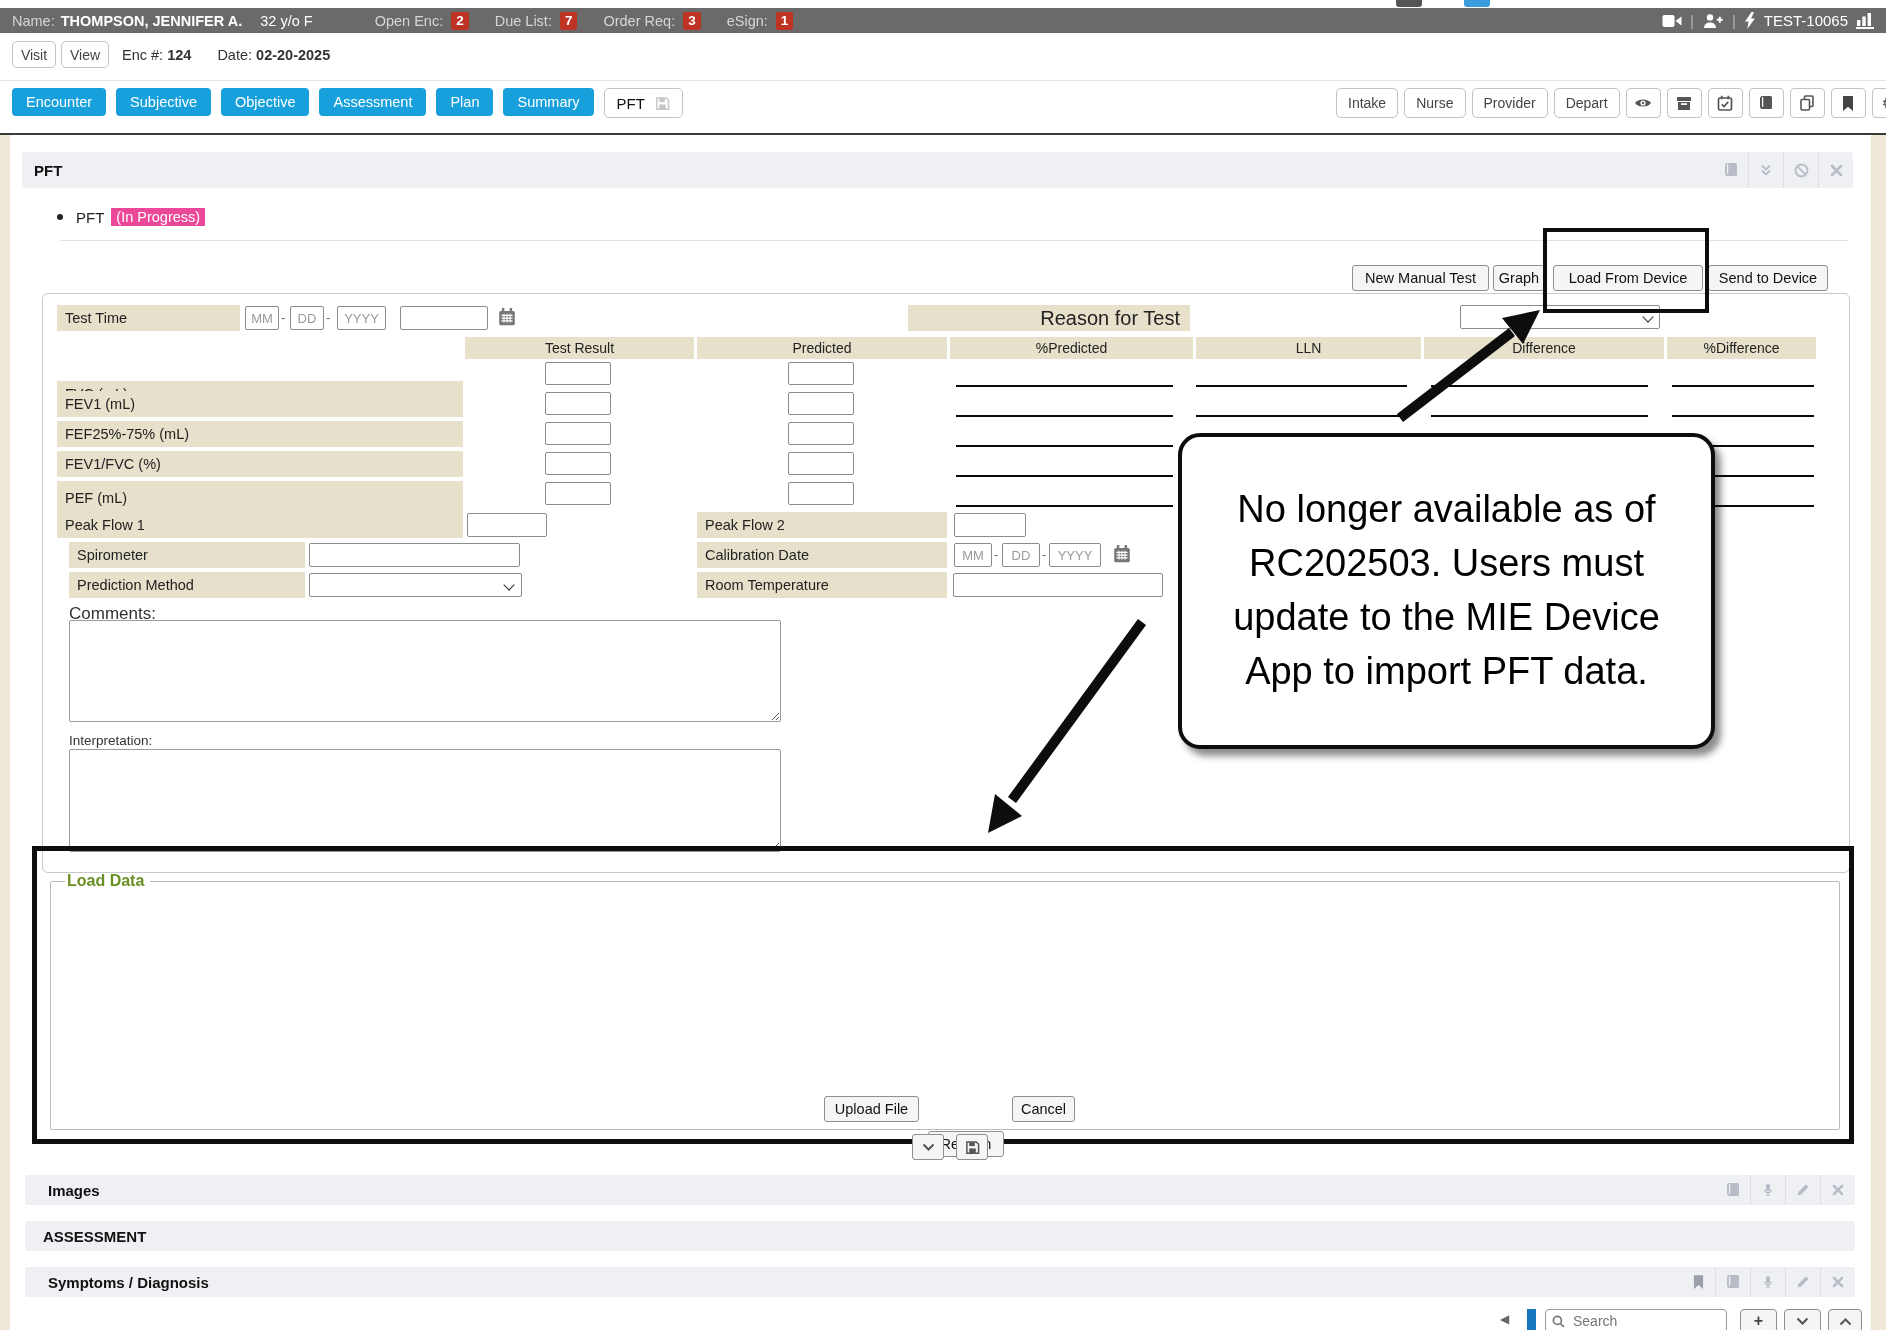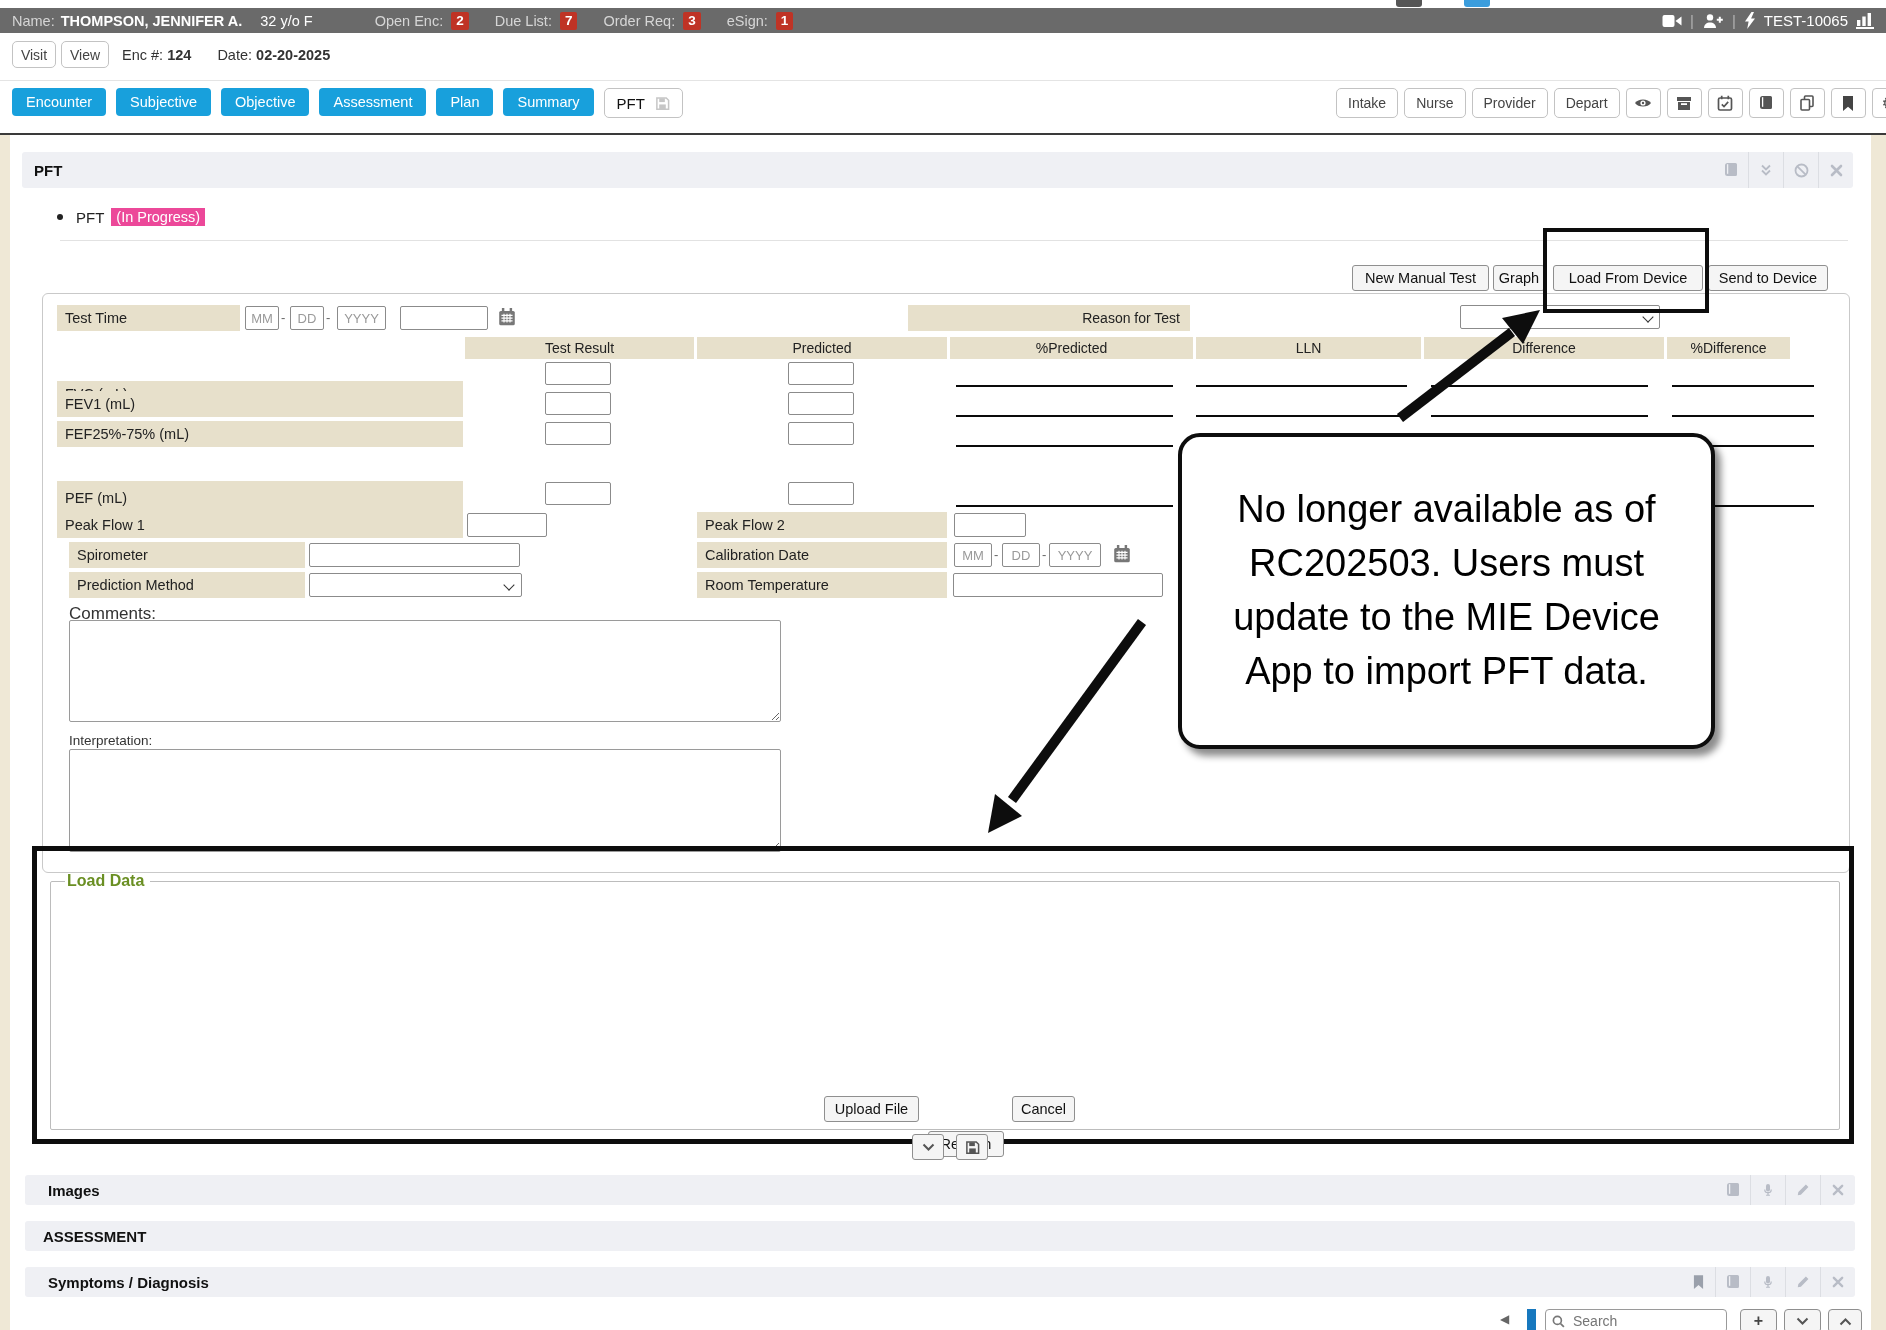--- a/index.html
+++ b/index.html
@@ -273,21 +273,21 @@
   <input class="a inp" style="left: 337px; top: 306px; width: 49px; height: 24px; text-align: center;" placeholder="YYYY">
   <input class="a inp" style="left: 400px; top: 306px; width: 88px; height: 24px;">
   <span class="a" style="left:497px;top:307px;color:#777;">
     <svg width="20" height="20" viewBox="0 0 18 18">
         <rect x="2" y="3.5" width="14" height="13" rx="1.5" fill="#777"></rect>
         <path d="M5.5 1v3.6M12.5 1v3.6" stroke="#777" stroke-width="2.2"></path>
         <path d="M4 7.5h10M4 10h10M4 12.5h10M6.3 6v8M9 6v8M11.7 6v8" stroke="#fff" stroke-width="1"></path>
       </svg>
   </span>
 
-  <div class="a tan" style="left:908px;top:305px;width:282px;height:26px;justify-content:flex-end;padding-right:10px;font-size:14px;">
+  <div class="a tan" style="left:908px;top:305px;width:282px;height:26px;justify-content:flex-end;padding-right:10px;font-size:20px;">
       <span>Reason for Test</span>
     </div>
   <div class="a" style="left:1460px;top:305px;width:200px;height:24px;border:1px solid #8b8b8b;border-radius:2px;background:#fff;">
     <span style="position:absolute;right:7px;top:7px;width:7px;height:7px;border-right:1.6px solid #333;border-bottom:1.6px solid #333;transform:rotate(45deg);"></span>
   </div>
 
   <div class="a hcell" style="left:465px;top:337px;width:229px;height:22px;">
       <span>Test Result</span>
     </div>
   <div class="a hcell" style="left:697px;top:337px;width:250px;height:22px;">
@@ -295,21 +295,21 @@
     </div>
   <div class="a hcell" style="left:950px;top:337px;width:243px;height:22px;">
       <span>%Predicted</span>
     </div>
   <div class="a hcell" style="left:1196px;top:337px;width:225px;height:22px;">
       <span>LLN</span>
     </div>
   <div class="a hcell" style="left:1424px;top:337px;width:240px;height:22px;">
       <span>Difference</span>
     </div>
-  <div class="a hcell" style="left:1667px;top:337px;width:123px;height:22px;">
+  <div class="a hcell" style="left:1667px;top:337px;width:149px;height:22px;">
       <span>%Difference</span>
     </div>
 
   <div class="metric-row" style="top:361px;">
     <div class="tan a" style="left:57px;top:0;width:406px;height:26px;margin-top:20px;">FVC (mL)</div>
     <input class="inp a" style="left: 545px; top: 1px; width: 66px; height: 23px;">
     <input class="inp a" style="left: 788px; top: 1px; width: 66px; height: 23px;">
     <div class="ul" style="left:956px;top:24px;width:217px;"></div>
     <div class="ul" style="left:1196px;top:24px;width:211px;"></div>
     <div class="ul" style="left:1431px;top:24px;width:217px;"></div>
@@ -319,20 +319,29 @@
     <div class="tan a" style="left:57px;top:0;width:406px;height:26px;">FEV1 (mL)</div>
     <input class="inp a" style="left: 545px; top: 1px; width: 66px; height: 23px;">
     <input class="inp a" style="left: 788px; top: 1px; width: 66px; height: 23px;">
     <div class="ul" style="left:956px;top:24px;width:217px;"></div>
     <div class="ul" style="left:1196px;top:24px;width:211px;"></div>
     <div class="ul" style="left:1431px;top:24px;width:217px;"></div>
     <div class="ul" style="left:1672px;top:24px;width:142px;"></div>
   </div>
   <div class="metric-row" style="top:421px;">
     <div class="tan a" style="left:57px;top:0;width:406px;height:26px;">FEF25%-75% (mL)</div>
+    <input class="inp a" style="left: 545px; top: 1px; width: 66px; height: 23px;">
+    <input class="inp a" style="left: 788px; top: 1px; width: 66px; height: 23px;">
+    <div class="ul" style="left:956px;top:24px;width:217px;"></div>
+    <div class="ul" style="left:1196px;top:24px;width:211px;"></div>
+    <div class="ul" style="left:1431px;top:24px;width:217px;"></div>
+    <div class="ul" style="left:1672px;top:24px;width:142px;"></div>
+  </div>
+  <div class="metric-row" style="top:451px;">
+    <div class="tan a" style="left:57px;top:0;width:406px;height:26px;">FEV1/FVC (%)</div>
     <input class="inp a" style="left: 545px; top: 1px; width: 66px; height: 23px;">
     <input class="inp a" style="left: 788px; top: 1px; width: 66px; height: 23px;">
     <div class="ul" style="left:956px;top:24px;width:217px;"></div>
     <div class="ul" style="left:1196px;top:24px;width:211px;"></div>
     <div class="ul" style="left:1431px;top:24px;width:217px;"></div>
     <div class="ul" style="left:1672px;top:24px;width:142px;"></div>
   </div>
   <div class="metric-row" style="top:481px;">
     <div class="tan a" style="left:57px;top:0;width:406px;height:34px;">PEF (mL)</div>
     <input class="inp a" style="left: 545px; top: 1px; width: 66px; height: 23px;">

